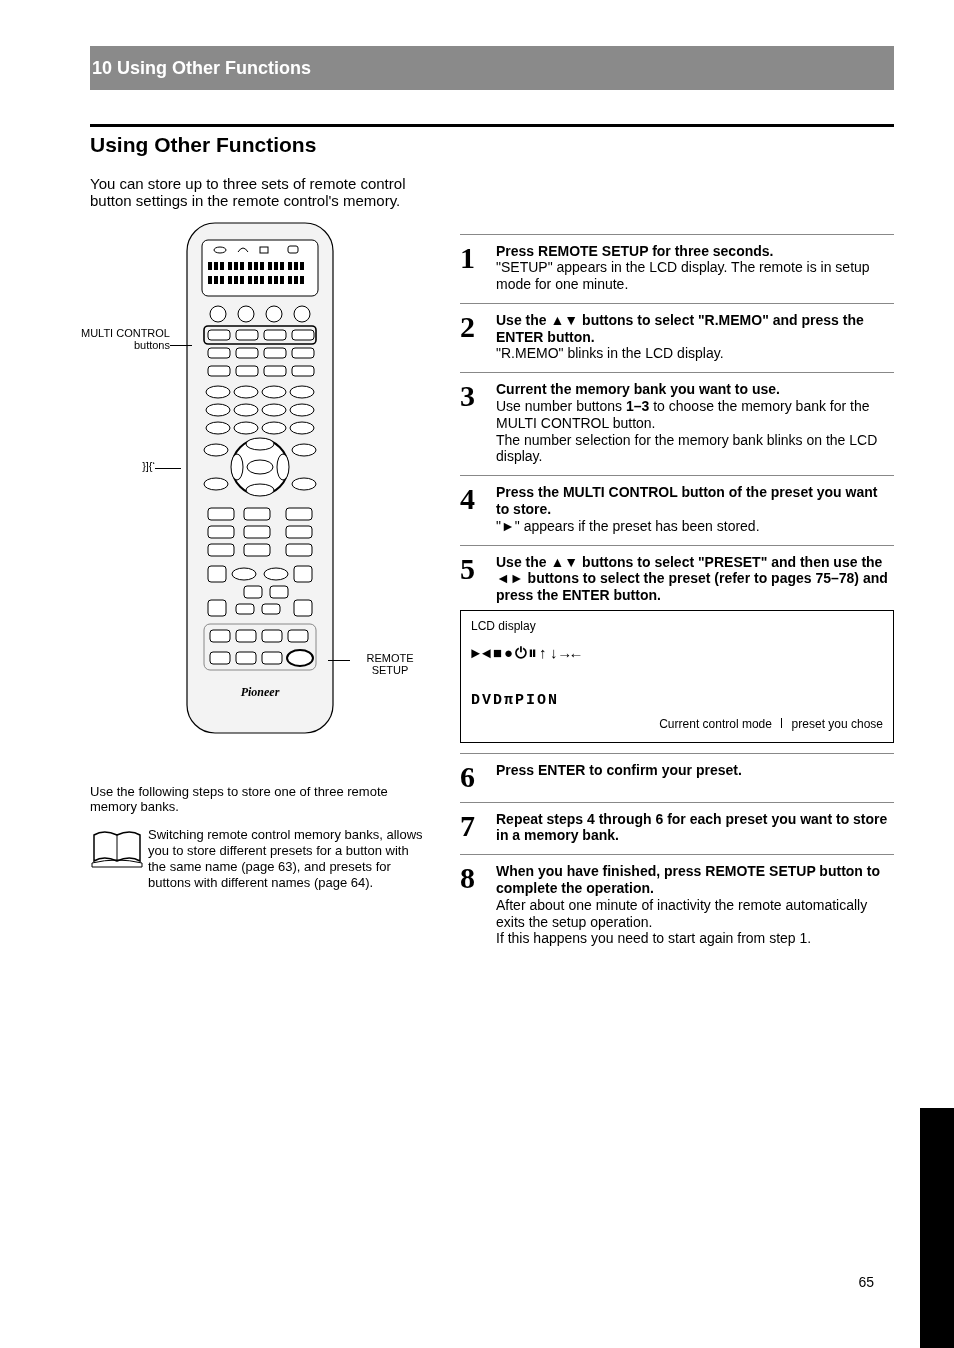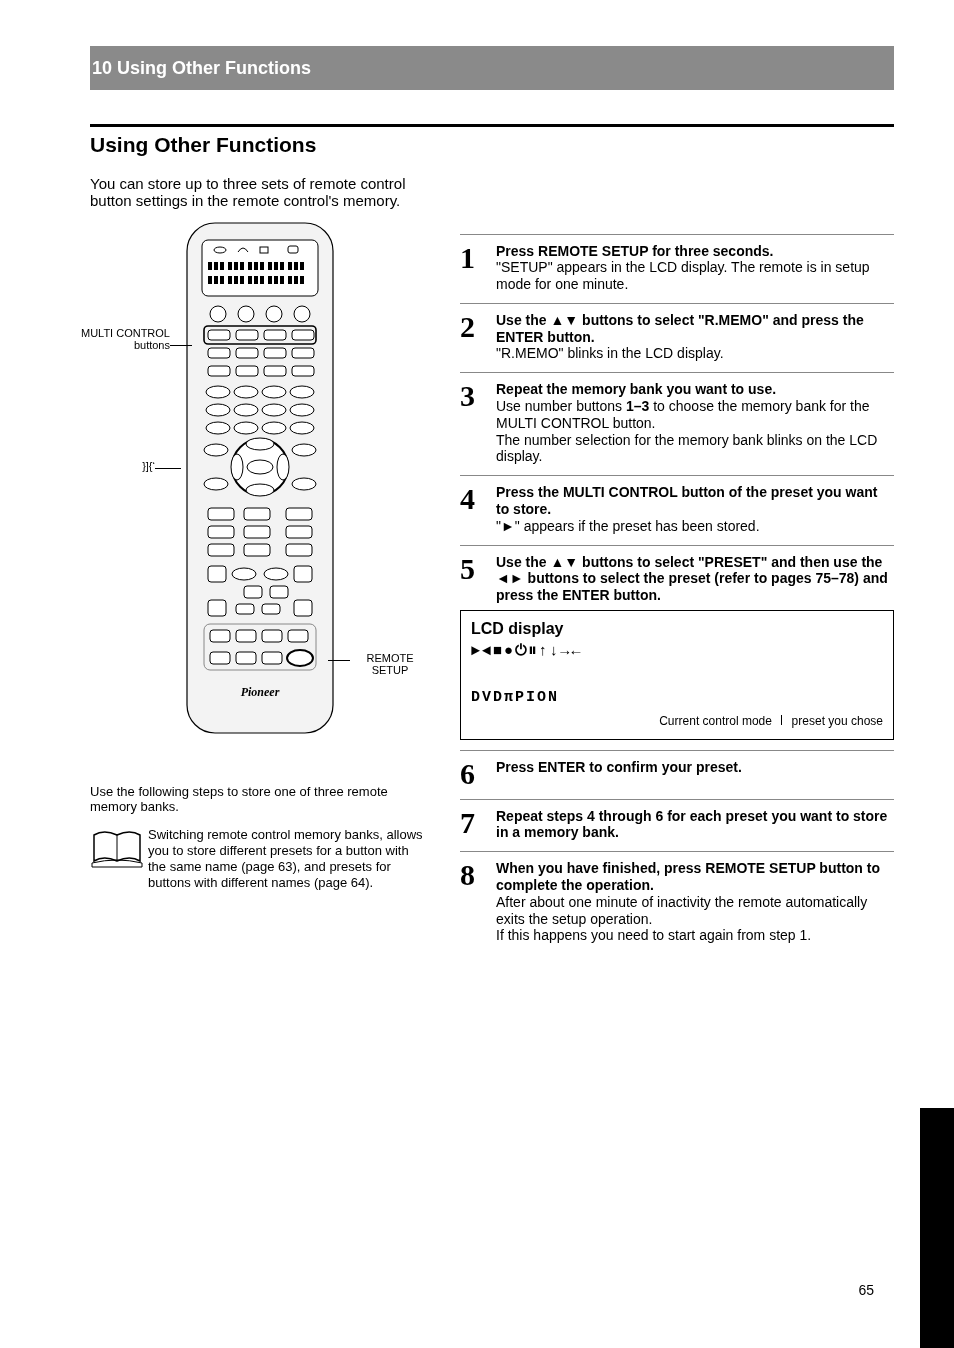--- a/index.html
+++ b/index.html
@@ -98,40 +98,40 @@
     margin: 10px 0 8px 0;
   }
   .displaybox {
     border: 1px solid #000;
     padding: 8px 10px 10px 10px;
     margin-top: 6px;
     margin-bottom: 10px;
     font-size: 13px;
     line-height: 1.25;
   }
-  .displaybox .db-title { font-size: 16px; margin-bottom: 4px; font-weight: bold; }
+  .displaybox .db-title { font-size: 12px; margin-bottom: 12px; }
   .displaybox .lcd1 {
     font-family: 'Courier New', monospace;
     font-weight: bold;
     font-size: 15px;
     letter-spacing: 2px;
     margin-bottom: 8px;
   }
   .displaybox .lcd2 {
     font-family: 'Courier New', monospace;
     font-weight: bold;
     font-size: 15px;
     letter-spacing: 2px;
     margin-top: 27px;
   }
   .sym-row { display: inline-flex; align-items: center; gap: 2px; }
   .pnum {
     position: absolute;
     right: 80px;
-    bottom: 50px;
+    bottom: 58px;
     font-size: 14px;
   }
   .sidetab {
     position: absolute;
     right: 0;
     bottom: 0;
     width: 34px;
     height: 240px;
     background: #000;
   }
@@ -341,21 +341,21 @@
             <span>Use the </span><span class="glyph">▲▼</span><span> buttons to select "R.MEMO" and press the ENTER button.</span>
           </span><br>
           <span>"R.MEMO" blinks in the LCD display.</span>
         </div>
       </div>
       <hr class="step-hr">
 
       <div class="step">
         <div class="step-num">3</div>
         <div class="step-body">
-          <span class="step-head">Repeat the memory bank you want to use.</span><br>
+          <span class="step-head">Current the memory bank you want to use.</span><br>
           <span>Use number buttons </span><b>1–3</b><span> to choose the memory bank for the MULTI CONTROL button.</span><br>
           <span>The number selection for the memory bank blinks on the LCD display.</span>
         </div>
       </div>
       <hr class="step-hr">
 
       <div class="step">
         <div class="step-num">4</div>
         <div class="step-body">
           <span class="step-head">Press the MULTI CONTROL button of the preset you want to store.</span><br>

